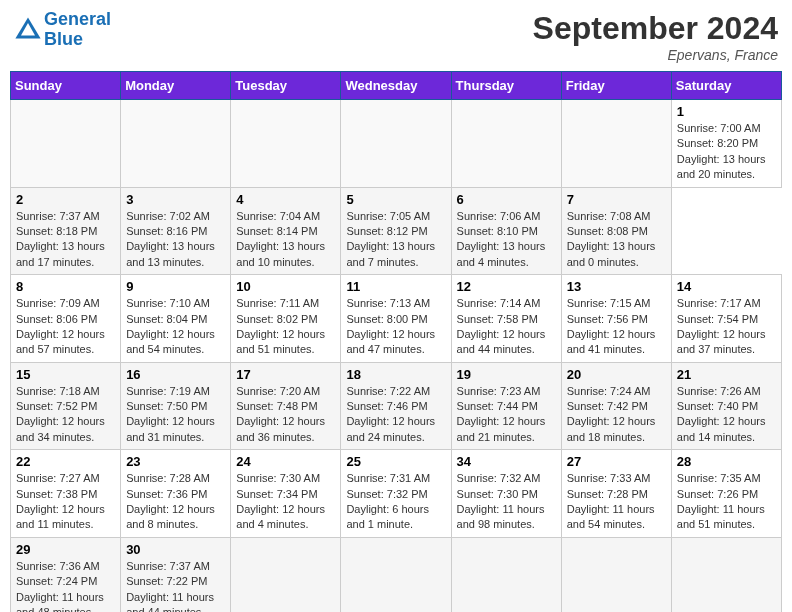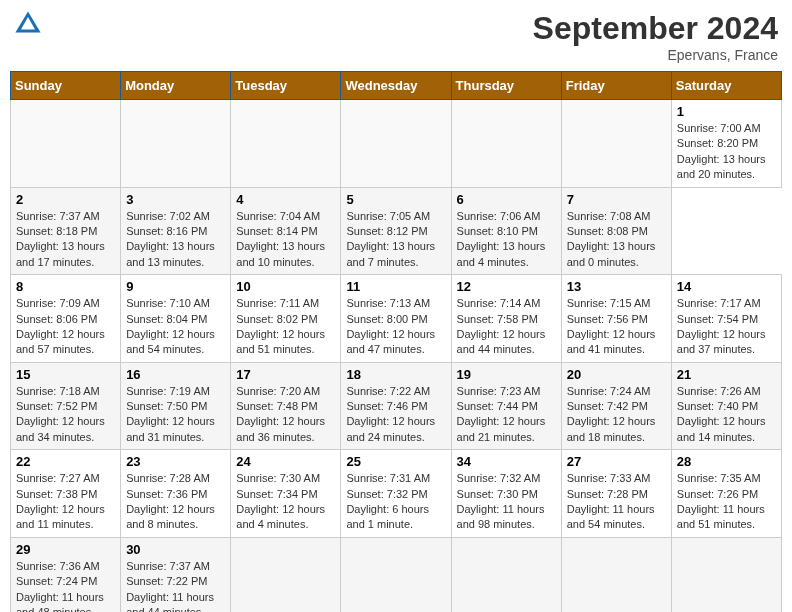--- a/index.html
+++ b/index.html
@@ -40,28 +40,29 @@
     }
     .month-title {
       font-size: 32px;
       font-weight: bold;
       color: #333;
       text-align: center;
     }
     .location {
       font-size: 14px;
       color: #555;
+      font-style: italic;
     }
     table {
       width: 100%;
       border-collapse: collapse;
       font-size: 11px;
     }
     thead tr th {
-      background-color: #a16207;
+      background-color: #6d28d9;
       color: #fff;
       padding: 6px 4px;
       text-align: left;
       font-size: 13px;
       font-weight: bold;
       border: 1px solid #1a5a9a;
     }
     tbody tr td {
       border: 1px solid #ccc;
       vertical-align: top;
@@ -89,20 +90,24 @@
   </style>
 </head>
 <body>
 
 <div class="header">
   <div class="logo">
     <svg class="logo-icon" viewBox="0 0 40 40">
       <polygon points="20,2 38,32 2,32" fill="#1a6fb5"></polygon>
       <polygon points="20,10 30,28 10,28" fill="#fff"></polygon>
     </svg>
+    <div class="logo-text">
+      <div><span>General</span></div>
+      <div><span style="color:#1a6fb5;">Blue</span></div>
+    </div>
   </div>
   <div class="title-block">
     <div class="month-title">September 2024</div>
     <div class="location">Epervans, France</div>
   </div>
 </div>
 
 <table>
   <thead>
     <tr id="thead-row">

